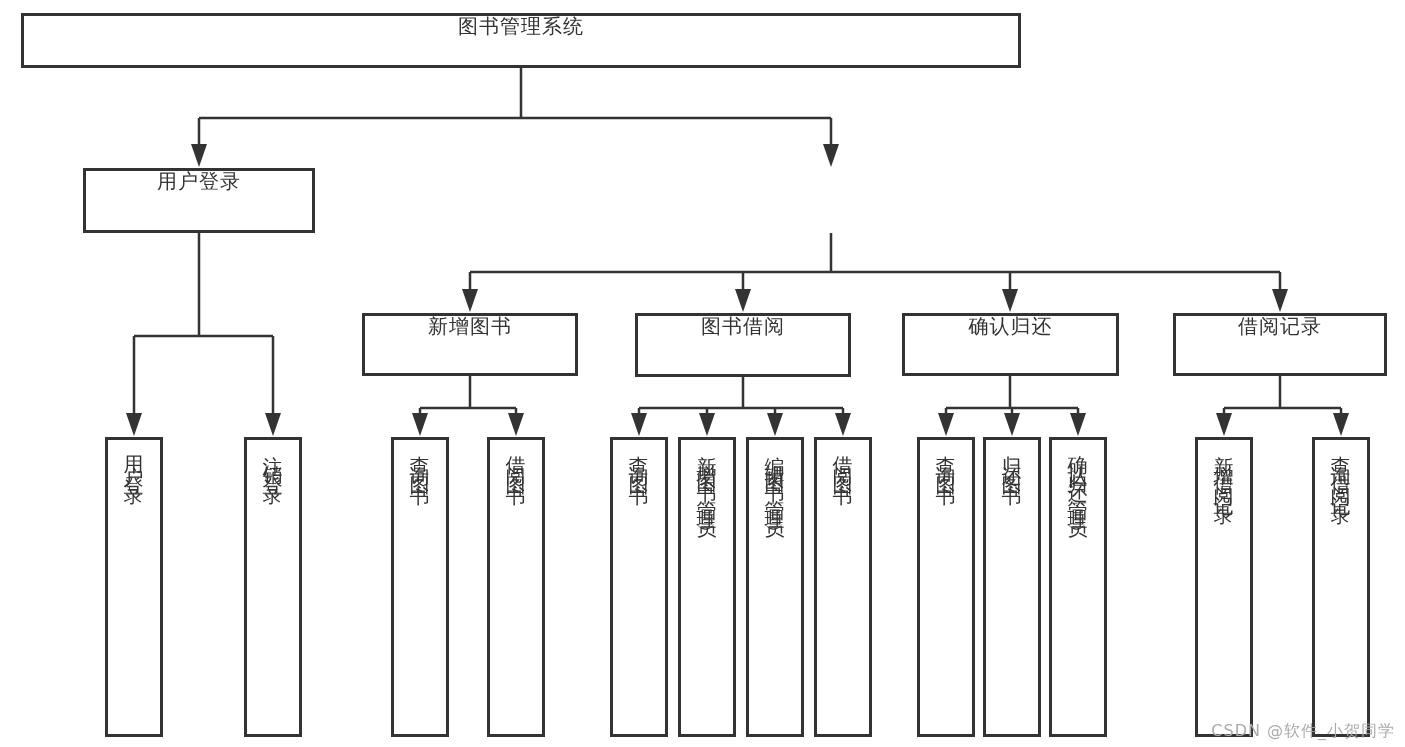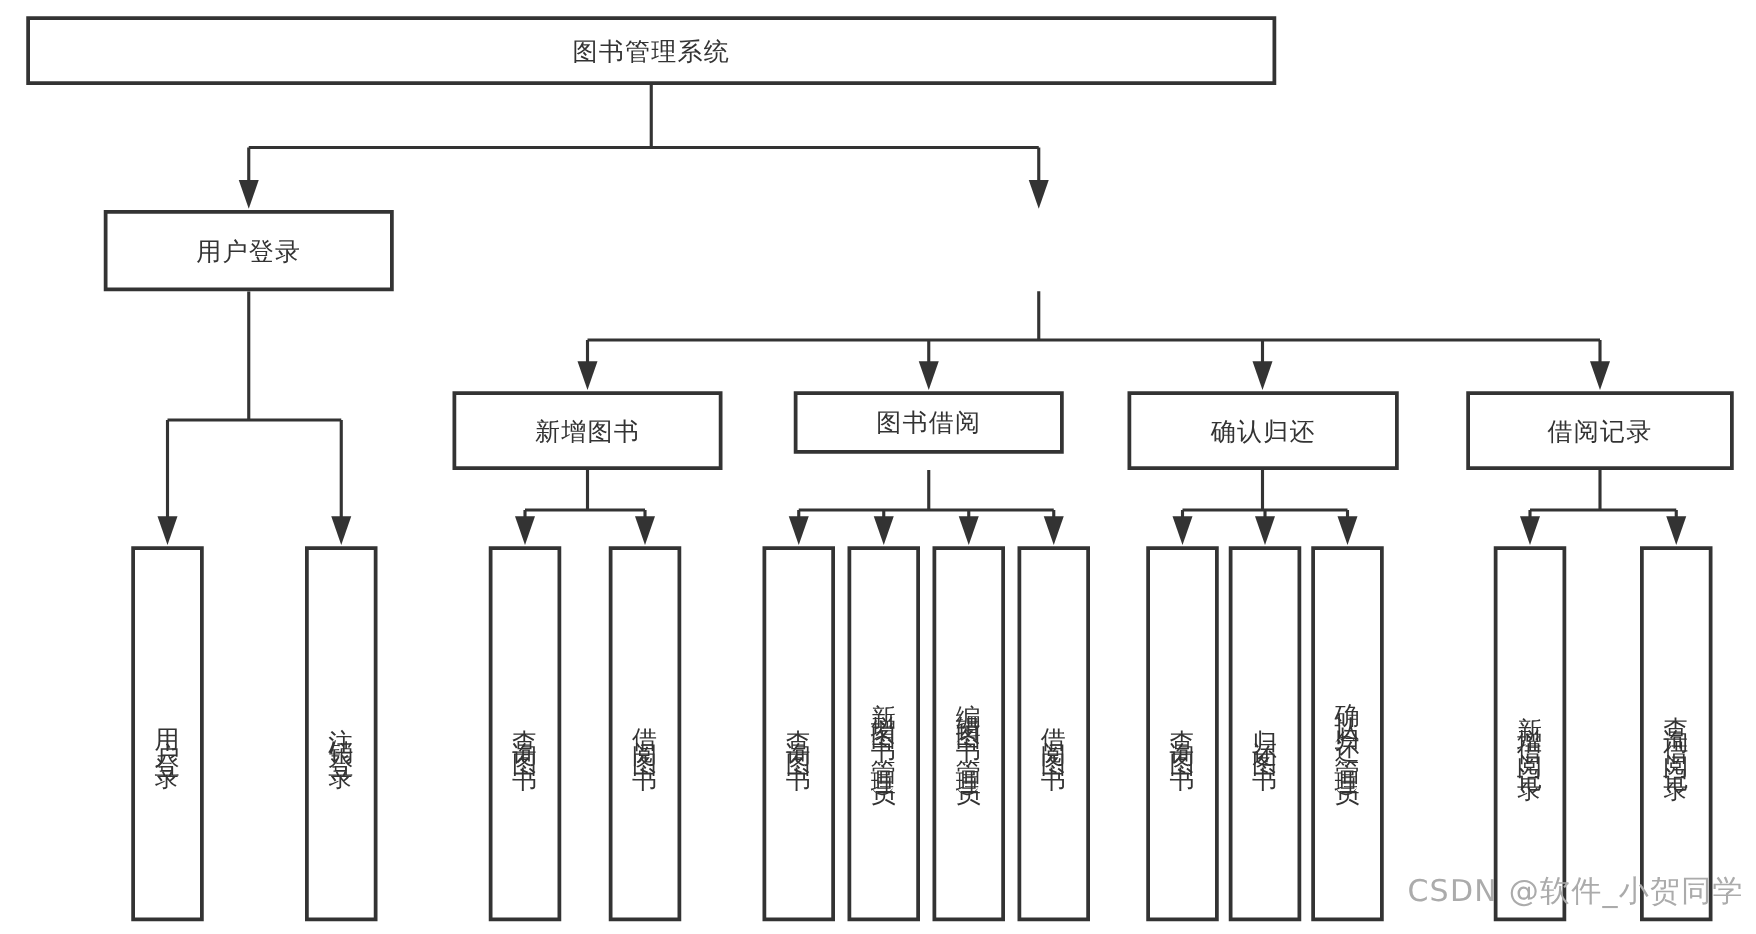--- a/index.html
+++ b/index.html
@@ -23,21 +23,20 @@
     width: 1405px;
     height: 747px;
     pointer-events: none;
   }
   .node {
     position: absolute;
     box-sizing: border-box;
     border: 3px solid #333333;
     background: #ffffff;
     display: flex;
-    align-items: center;
     justify-content: center;
     font-size: 20px;
     letter-spacing: 1px;
     color: #333333;
     line-height: 1;
   }
   .hnode {  }
   .vnode {  }
   .vnode .vtext {
     writing-mode: vertical-rl;
@@ -45,22 +44,22 @@
     letter-spacing: 10px;
     font-size: 20px;
     white-space: nowrap;
   }
   .vnode .vtext.long {
     letter-spacing: 9px;
   }
   .watermark {
     position: absolute;
     right: 10px;
-    bottom: 18px;
-    font-size: 24px;
+    bottom: 5px;
+    font-size: 16px;
     letter-spacing: 1px;
     color: #ababab;
     z-index: 5;
     white-space: nowrap;
   }
 </style>
 </head>
 <body>
 
 <div class="stage">
@@ -128,21 +127,21 @@
     <span>图书管理系统</span>
   </div>
 
   <div class="node hnode" style="left:83px;top:168px;width:232px;height:65px">
     <span>用户登录</span>
   </div>
 
   <div class="node hnode" style="left:362px;top:313px;width:216px;height:63px">
     <span>新增图书</span>
   </div>
-  <div class="node hnode" style="left:635px;top:313px;width:216px;height:50px">
+  <div class="node hnode" style="left:635px;top:313px;width:216px;height:64px">
     <span>图书借阅</span>
   </div>
   <div class="node hnode" style="left:902px;top:313px;width:217px;height:63px">
     <span>确认归还</span>
   </div>
   <div class="node hnode" style="left:1173px;top:313px;width:214px;height:63px">
     <span>借阅记录</span>
   </div>
 
   <div class="node vnode" style="left:105px;top:437px;width:58px;height:300px">

